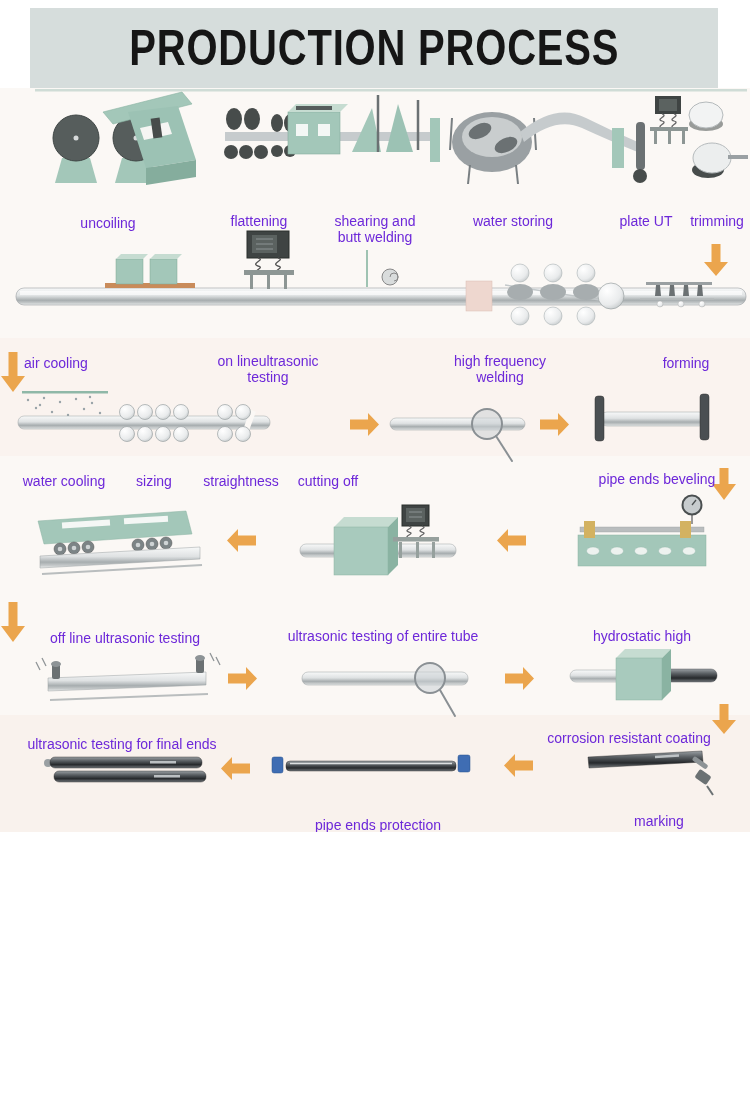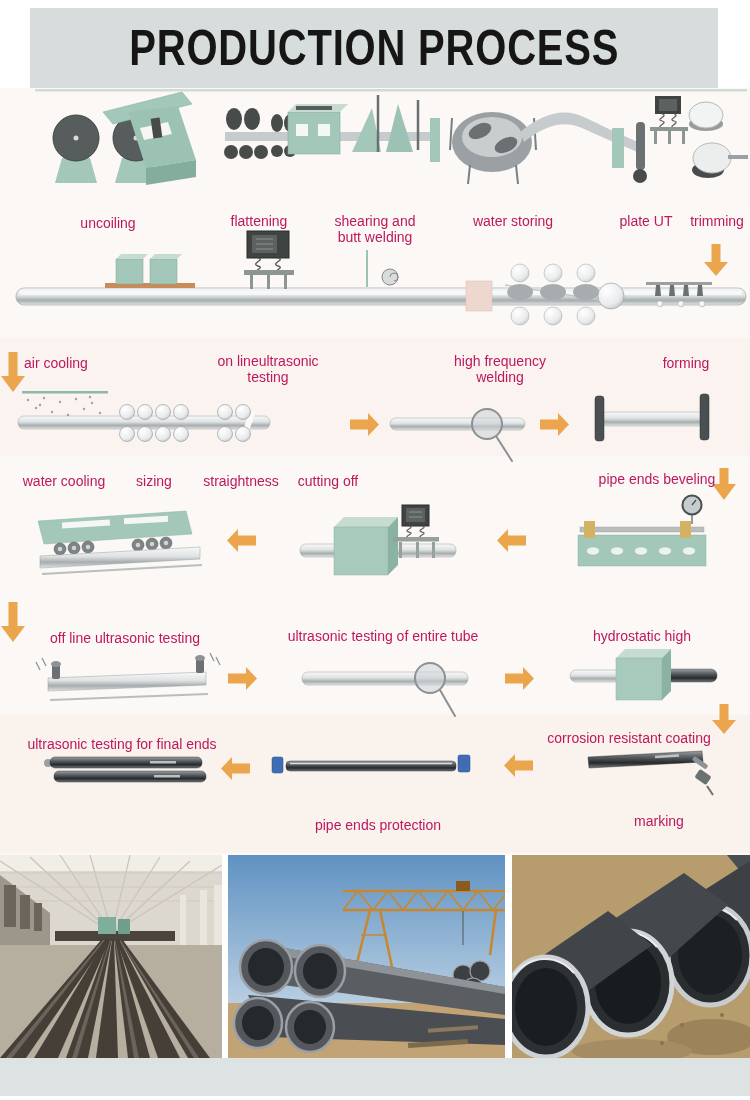--- a/index.html
+++ b/index.html
@@ -1,28 +1,28 @@
 <!DOCTYPE html>
 <html><head>
 <meta charset="utf-8">
 <style>
   html,body{margin:0;padding:0;background:#ffffff;}
-  .page{position:relative;width:750px;height:1096px;background:#ffffff;overflow:hidden;
+  .page{position:relative;width:750px;height:832px;background:#ffffff;overflow:hidden;
         font-family:"Liberation Sans", sans-serif;}
   .diagram-bg{position:absolute;left:0;top:88px;width:750px;height:767px;background:#fbf8f5;}
   .scan-band{position:absolute;left:0;width:750px;pointer-events:none;}
   .band1{top:338px;height:118px;background:rgba(246,226,217,0.22);}
   .band2{top:715px;height:138px;background:rgba(246,226,217,0.28);}
   .banner{position:absolute;left:30px;top:8px;width:688px;height:80px;background:#d6dddc;
           display:flex;align-items:center;justify-content:center;}
   .banner-title{font-size:50px;font-weight:600;color:#161616;letter-spacing:1px;
           transform:scaleX(0.80);white-space:nowrap;}
   .art{position:absolute;left:0;top:0;width:750px;height:855px;}
   .lbl{position:absolute;transform:translateX(-50%);text-align:center;font-size:14px;
-       line-height:15.5px;color:#be185d;white-space:pre-line;width:max-content;max-width:240px;}
+       line-height:15.5px;color:#6d28d9;white-space:pre-line;width:max-content;max-width:240px;}
   .photo{position:absolute;top:855px;height:203px;overflow:hidden;background:#999;}
   .photo svg{display:block;}
   .p1{left:0;width:222px;}
   .p2{left:228px;width:277px;}
   .p3{left:512px;width:238px;}
   .footer-band{position:absolute;left:0;top:1058px;width:750px;height:42px;background:#dce3e2;}
 </style>
 </head>
 <body>
 

